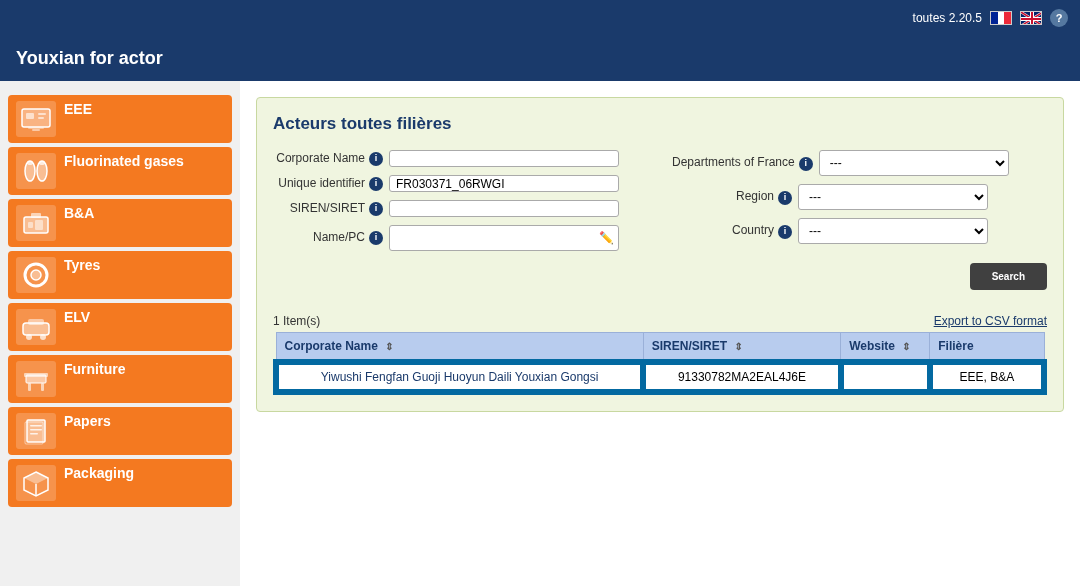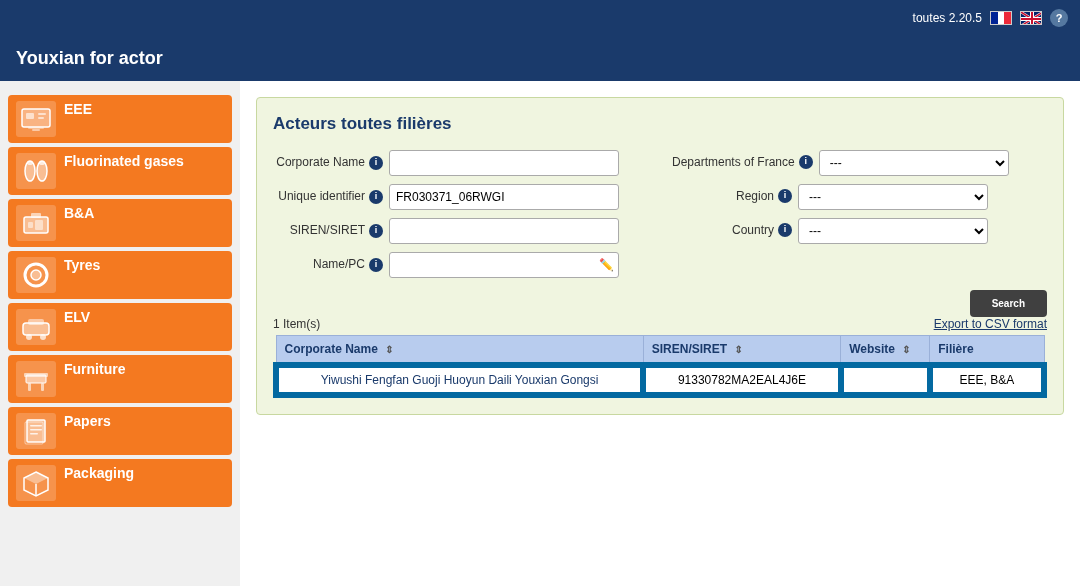--- a/index.html
+++ b/index.html
@@ -117,21 +117,21 @@
       background: #1a3a6b; color: #fff;
       font-size: 9px; font-weight: bold;
       display: inline-flex; align-items: center; justify-content: center;
       cursor: help; flex-shrink: 0;
     }
     .form-input {
       border: 1px solid #aaa;
       border-radius: 3px;
       padding: 3px 6px;
       font-size: 12px;
-      height: 26px;
+      height: 17px;
       width: 230px;
       background: #fff;
     }
     .form-input-with-icon {
       position: relative; display: flex; align-items: center;
     }
     .form-input-with-icon input {
       width: 230px;
       border: 1px solid #aaa;
       border-radius: 3px;
@@ -167,21 +167,21 @@
       font-size: 10px;
       font-weight: bold;
       cursor: pointer;
     }
 
     
     .results-header {
       display: flex;
       justify-content: space-between;
       align-items: center;
-      margin-top: 0;
+      margin-top: 24px;
       margin-bottom: 4px;
     }
     .results-count { font-size: 12px; color: #333; }
     .export-link { font-size: 12px; color: #1a3a6b; text-decoration: underline; cursor: pointer; }
 
     
     .results-table {
       width: 100%;
       border-collapse: collapse;
       font-size: 12px;
@@ -203,21 +203,21 @@
     }
     .results-table tr:nth-child(even) td { background: #f4f8ff; }
 
     .right-col-label {
       text-align: right;
       min-width: 120px;
       color: #333;
       font-size: 12px;
       line-height: 1.3;
       display: flex;
-      align-items: flex-start;
+      align-items: flex-end;
       justify-content: flex-end;
       gap: 4px;
     }
   </style>
 </head>
 <body>
 
 <div class="top-bar">
   <span class="version">toutes 2.20.5</span>
   <span class="flag flag-fr" title="Français"></span>

